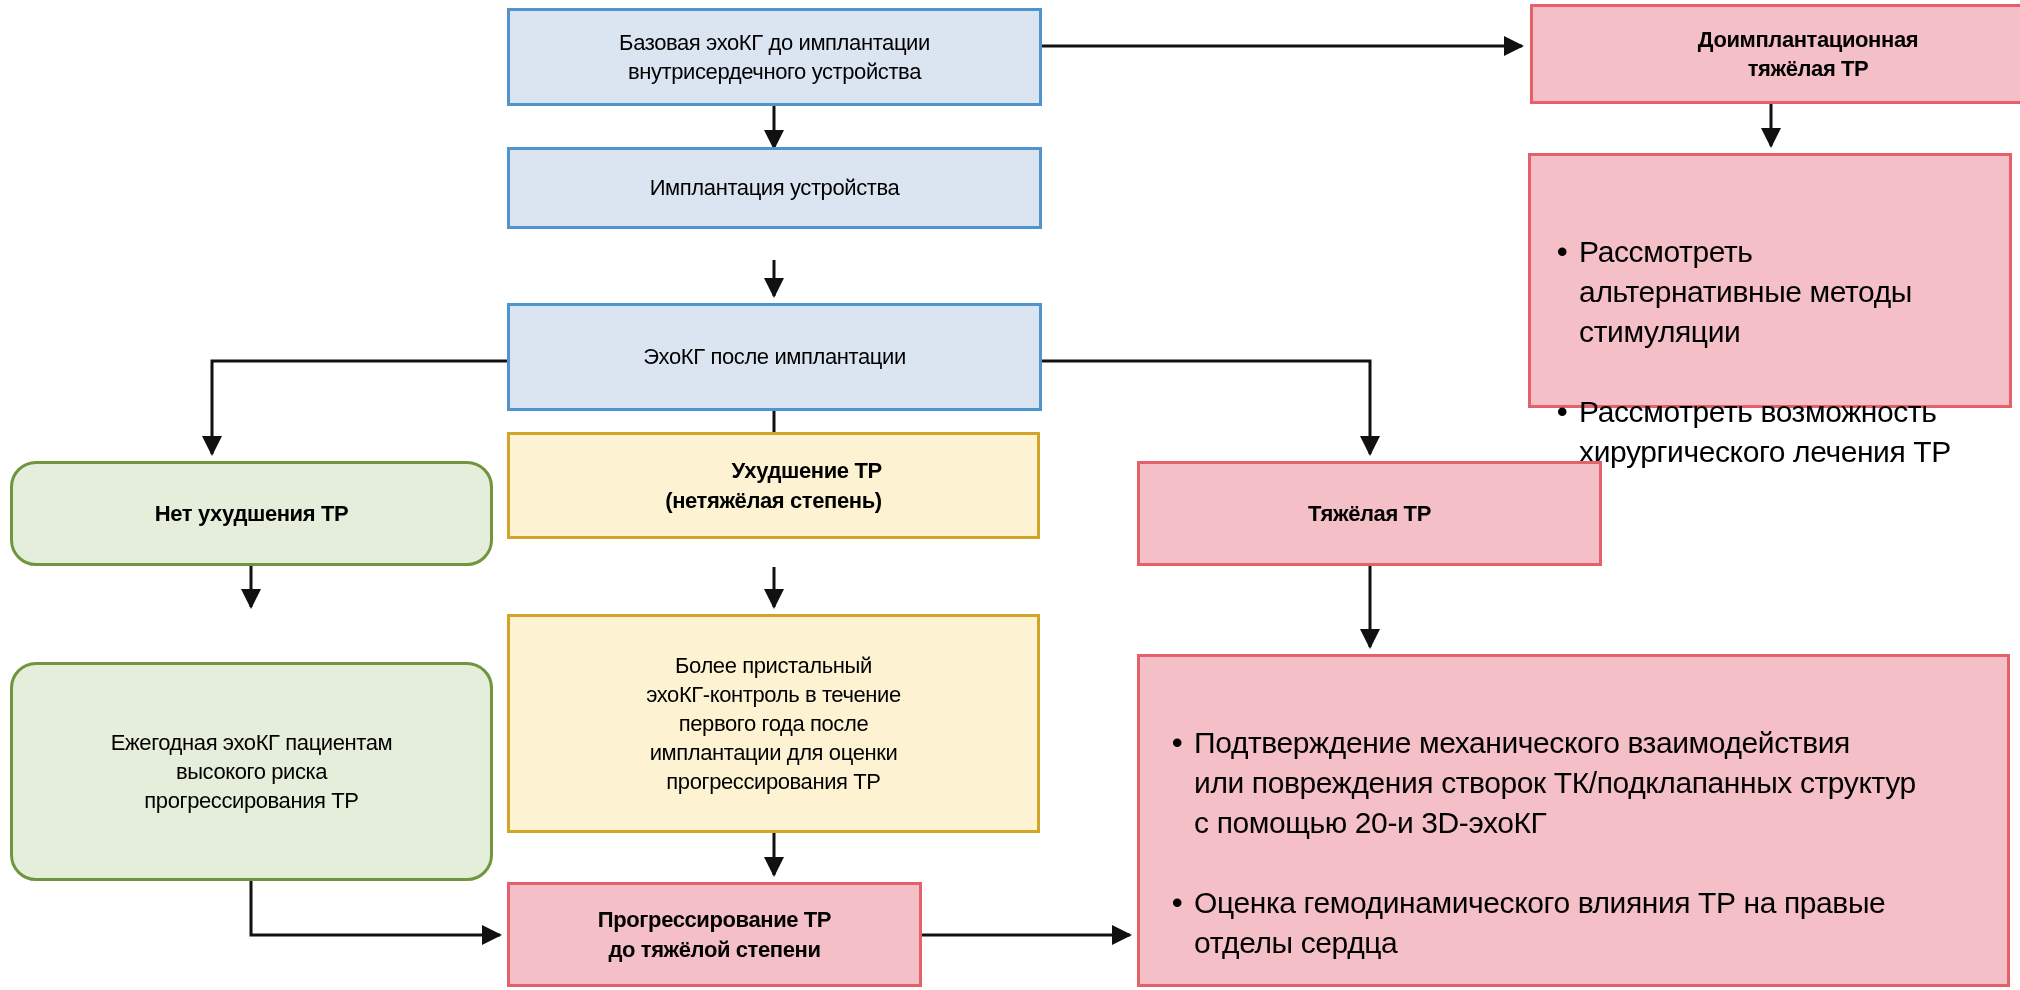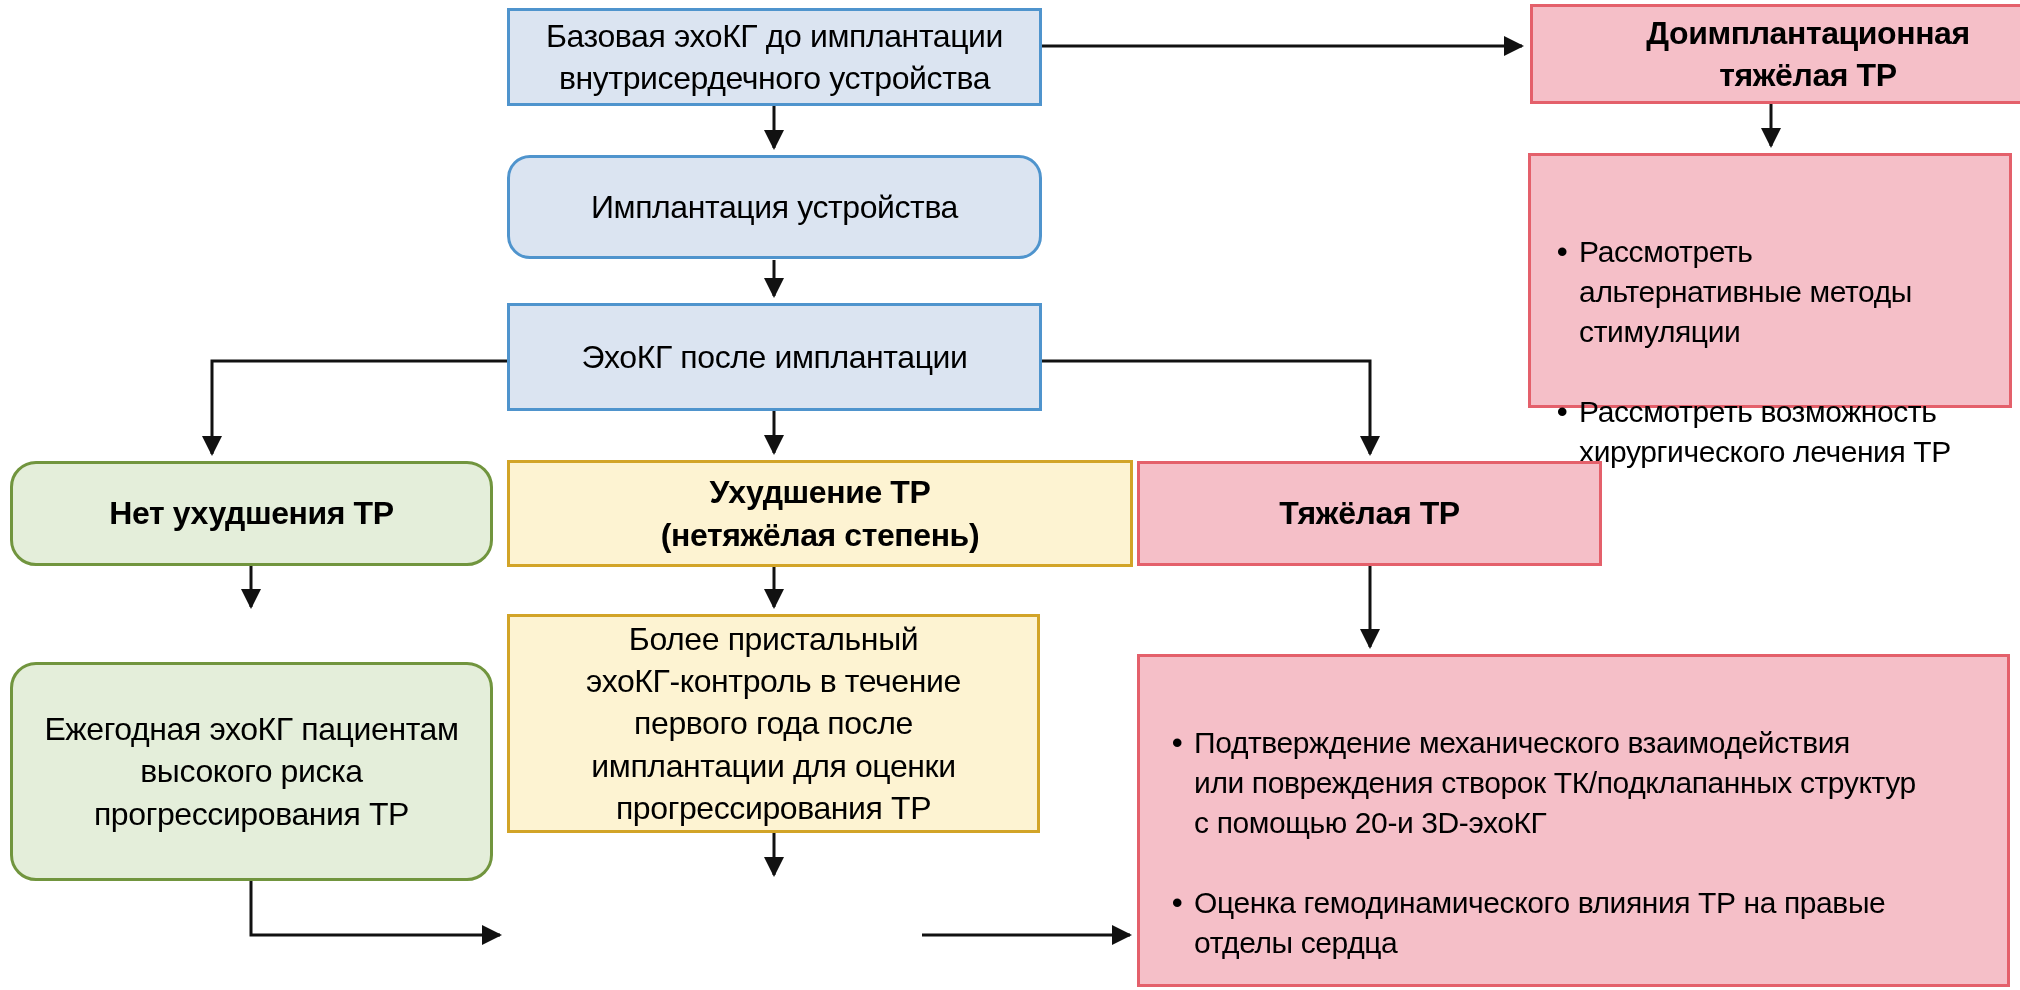--- a/index.html
+++ b/index.html
@@ -4,21 +4,21 @@
 <style>
   html,body{margin:0;padding:0;background:#fff;}
   #canvas{
     position:relative;width:2020px;height:990px;background:#ffffff;
     font-family:"Liberation Sans","DejaVu Sans",sans-serif;
     color:#000;overflow:hidden;
   }
   .node{
     position:absolute;box-sizing:border-box;border:3px solid;
     display:flex;align-items:center;justify-content:center;
-    text-align:center;font-size:32px;line-height:1.32;
+    text-align:center;font-size:22px;line-height:1.32;
     letter-spacing:-0.4px;white-space:pre-line;
   }
   .node.bold{font-weight:bold;}
   .blue  {background:#dbe4f1;border-color:#4f94cd;}
   .green {background:#e4eeda;border-color:#71953e;border-radius:26px;}
   .yellow{background:#fdf3d2;border-color:#d2a428;}
   .pink  {background:#f5bfc8;border-color:#e4606b;}
   .bullets{
     align-items:flex-start;justify-content:flex-start;text-align:left;
   }
@@ -60,21 +60,21 @@
       <path d="M1370,566 L1370,647" marker-end="url(#ah)"></path>
       <path d="M774,833 L774,875" marker-end="url(#ah)"></path>
       <path d="M251,833 L251,935 L500,935" marker-end="url(#ah)"></path>
       <path d="M922,935 L1130,935" marker-end="url(#ah)"></path>
     </g>
   </svg>
 
   <div class="node blue" style="left:507px;top:8px;width:535px;height:98px;">Базовая эхоКГ до имплантации
 внутрисердечного устройства</div>
 
-  <div class="node blue" style="left:507px;top:155px;width:535px;height:104px;border-radius:23px;">Имплантация устройства</div>
+  <div class="node blue" style="left:507px;top:147px;width:535px;height:82px;">Имплантация устройства</div>
 
   <div class="node blue" style="left:507px;top:303px;width:535px;height:108px;">ЭхоКГ после имплантации</div>
 
   <div class="node pink bold" style="left:1530px;top:4px;width:556px;height:100px;">Доимплантационная
 тяжёлая ТР</div>
 
   <div class="node pink bullets" id="preimplant-actions" style="left:1528px;top:153px;width:484px;height:255px;">
     <ul>
       <li>
         <span class="bullet-dot">•</span>
@@ -85,35 +85,37 @@
       <li>
         <span class="bullet-dot">•</span>
         <span class="bullet-text">Рассмотреть возможность
 хирургического лечения ТР</span>
       </li>
     </ul>
   </div>
 
   <div class="node green bold" style="left:10px;top:461px;width:483px;height:105px;">Нет ухудшения ТР</div>
 
-  <div class="node yellow bold" style="left:507px;top:460px;width:626px;height:107px;">Ухудшение ТР
+  <div class="node yellow bold" style="left:507px;top:432px;width:533px;height:107px;text-align:right;">Ухудшение ТР
 (нетяжёлая степень)</div>
 
   <div class="node pink bold" style="left:1137px;top:461px;width:465px;height:105px;">Тяжёлая ТР</div>
 
   <div class="node green" style="left:10px;top:614px;width:483px;height:219px;margin-top:48px;">Ежегодная эхоКГ пациентам
 высокого риска
 прогрессирования ТР</div>
 
   <div class="node yellow" style="left:507px;top:614px;width:533px;height:219px;">Более пристальный
 эхоКГ-контроль в течение
 первого года после
 имплантации для оценки
 прогрессирования ТР</div>
 
+  <div class="node pink bold" style="left:507px;top:882px;width:415px;height:105px;">Прогрессирование ТР
+до тяжёлой степени</div>
 
   <div class="node pink bullets" id="severe-actions" style="left:1137px;top:654px;width:873px;height:333px;">
     <ul>
       <li>
         <span class="bullet-dot">•</span>
         <span class="bullet-text">Подтверждение механического взаимодействия
 или повреждения створок ТК/подклапанных структур
 с помощью 20-и 3D-эхоКГ</span>
       </li>
       <li>

